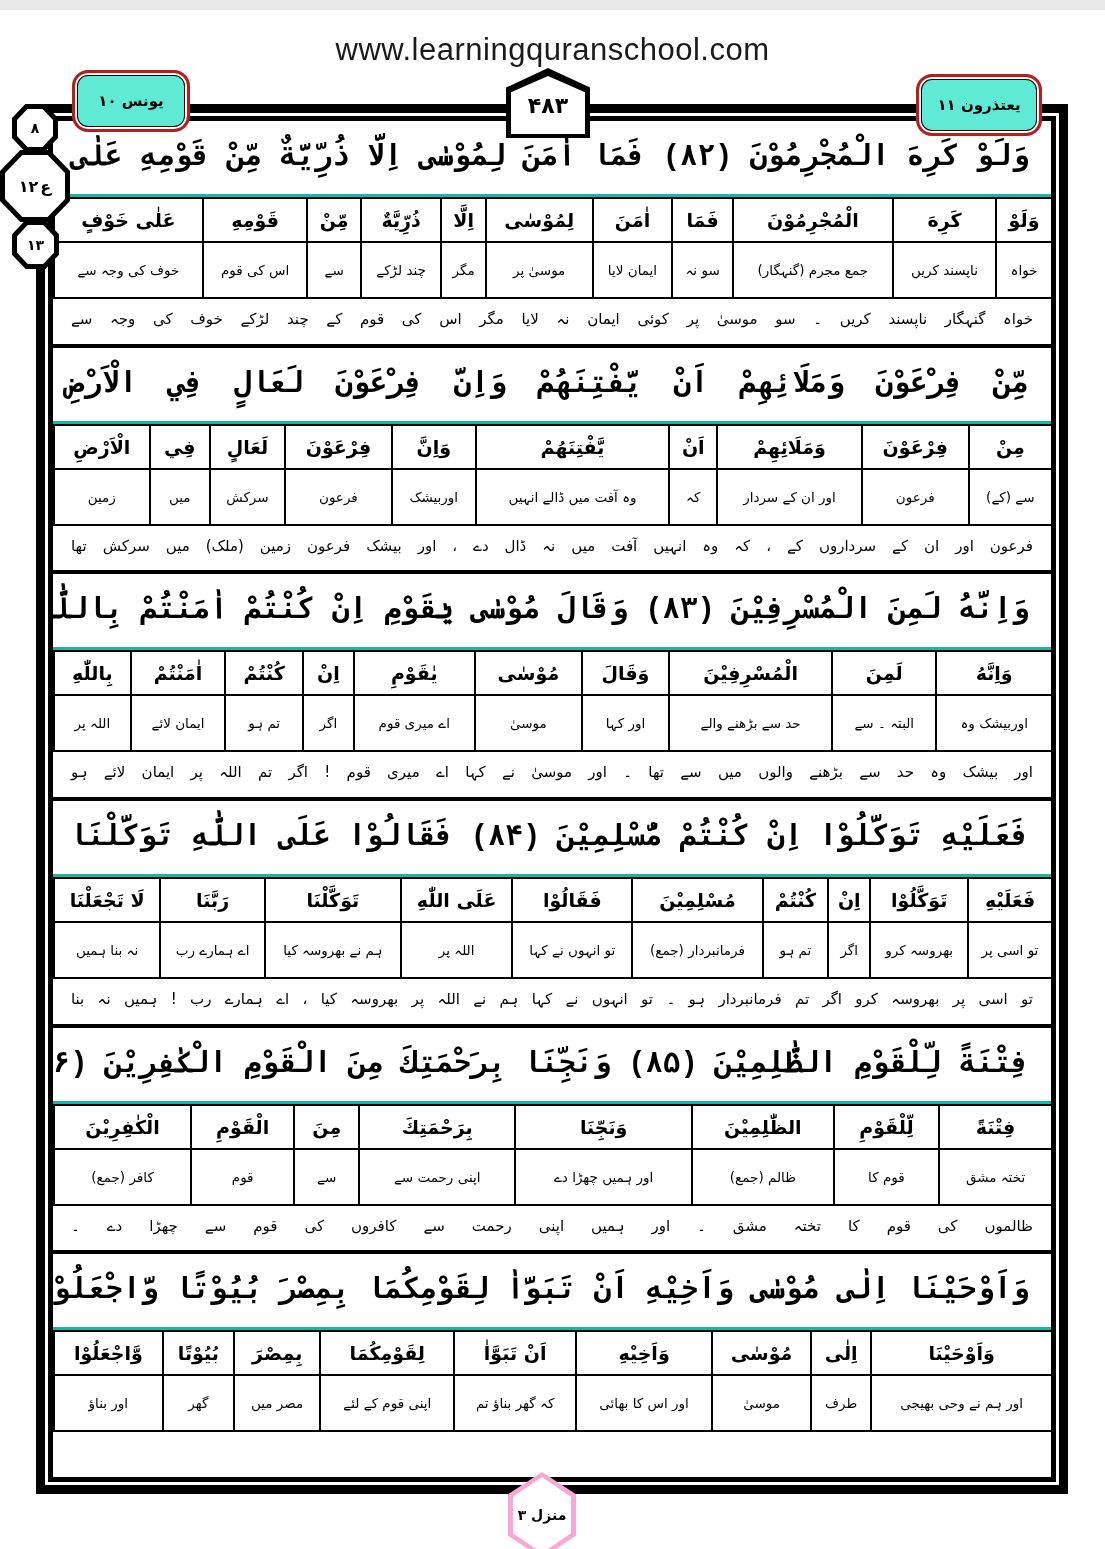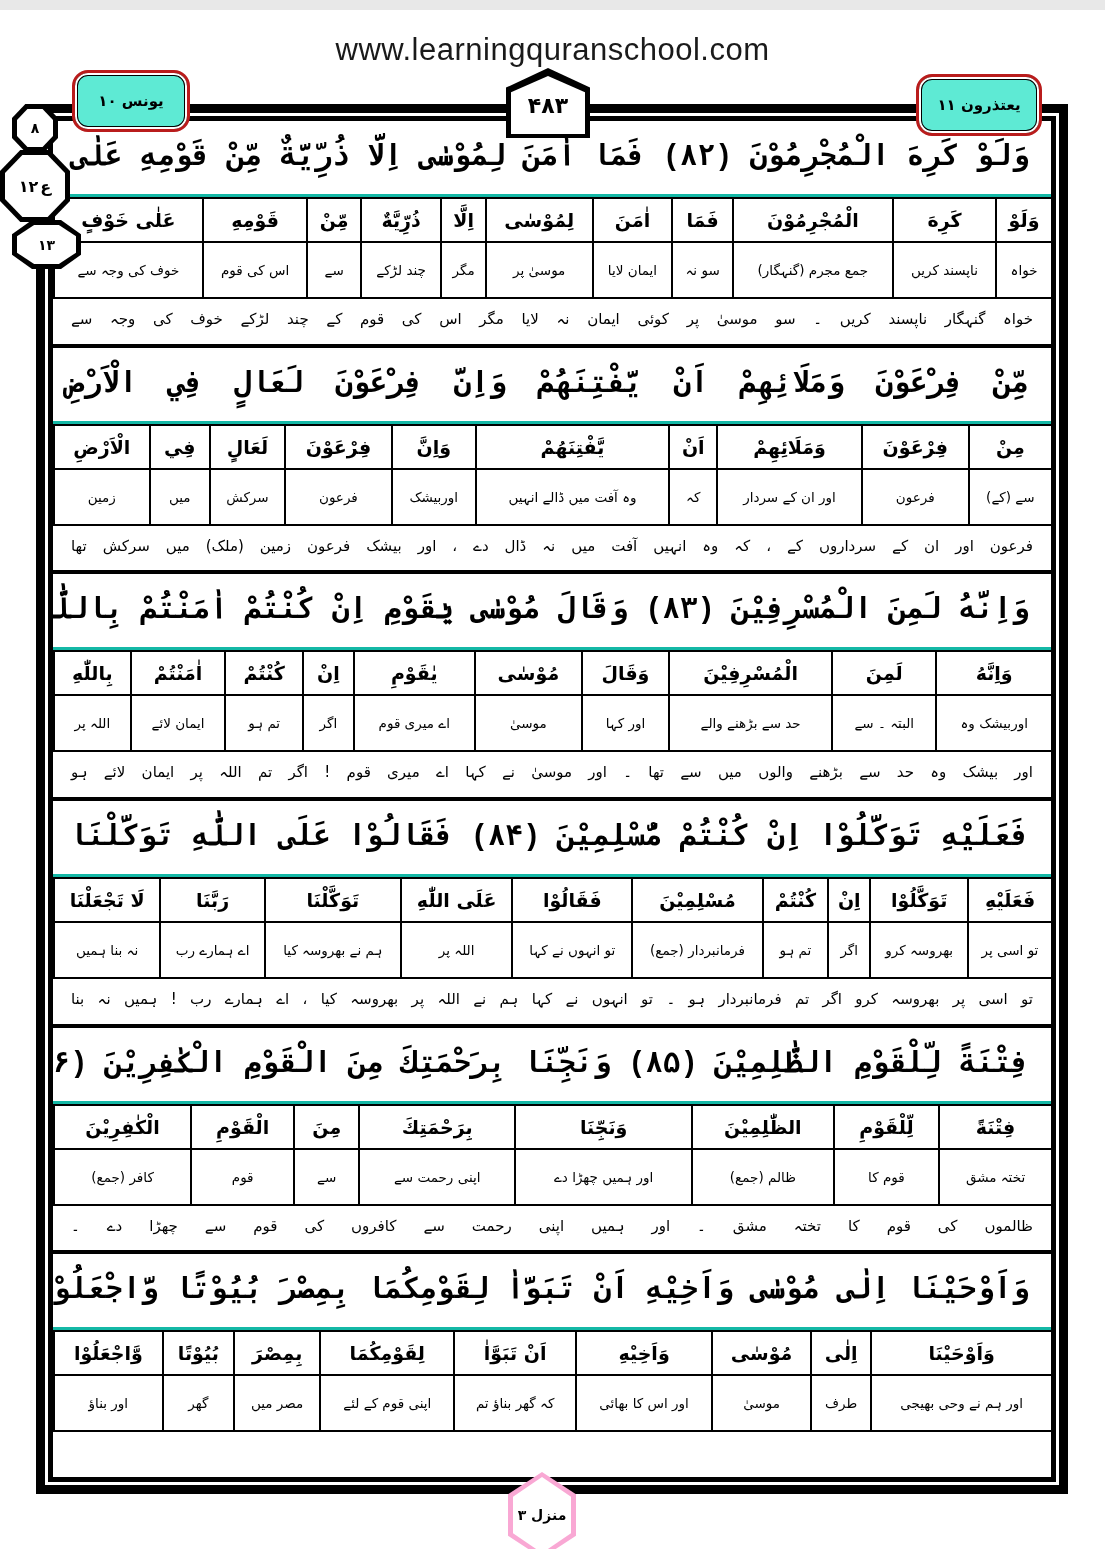--- a/index.html
+++ b/index.html
@@ -75,21 +75,21 @@
     clip-path:polygon(29% 0,71% 0,100% 29%,100% 71%,71% 100%,29% 100%,0 71%,0 29%);
   }
   .oct-in{
     position:absolute;left:5px;right:5px;top:5px;bottom:5px;background:#fff;
     clip-path:polygon(29% 0,71% 0,100% 29%,100% 71%,71% 100%,29% 100%,0 71%,0 29%);
     display:flex;align-items:center;justify-content:center;
     font-weight:bold;direction:rtl;gap:2px;
   }
   .oct-top{left:12px;top:94px;width:46px;height:48px;font-size:14px;}
   .oct-mid{left:0px;top:140px;width:70px;height:72px;font-size:16px;}
-  .oct-bot{left:12px;top:210px;width:47px;height:49px;font-size:14px;padding-left:22px;}
+  .oct-bot{left:12px;top:210px;width:47px;height:49px;font-size:14px;}
   .hex{
     position:absolute;left:508px;top:1462px;width:68px;height:86px;z-index:6;
     background:#f9a8d4;clip-path:polygon(50% 0,100% 26%,100% 74%,50% 100%,0 74%,0 26%);
   }
   .hex-in{
     position:absolute;left:5px;right:5px;top:5px;bottom:5px;background:#fff;
     clip-path:polygon(50% 0,100% 26%,100% 74%,50% 100%,0 74%,0 26%);
     display:flex;align-items:center;justify-content:center;
     font-size:14px;font-weight:bold;direction:rtl;
   }

